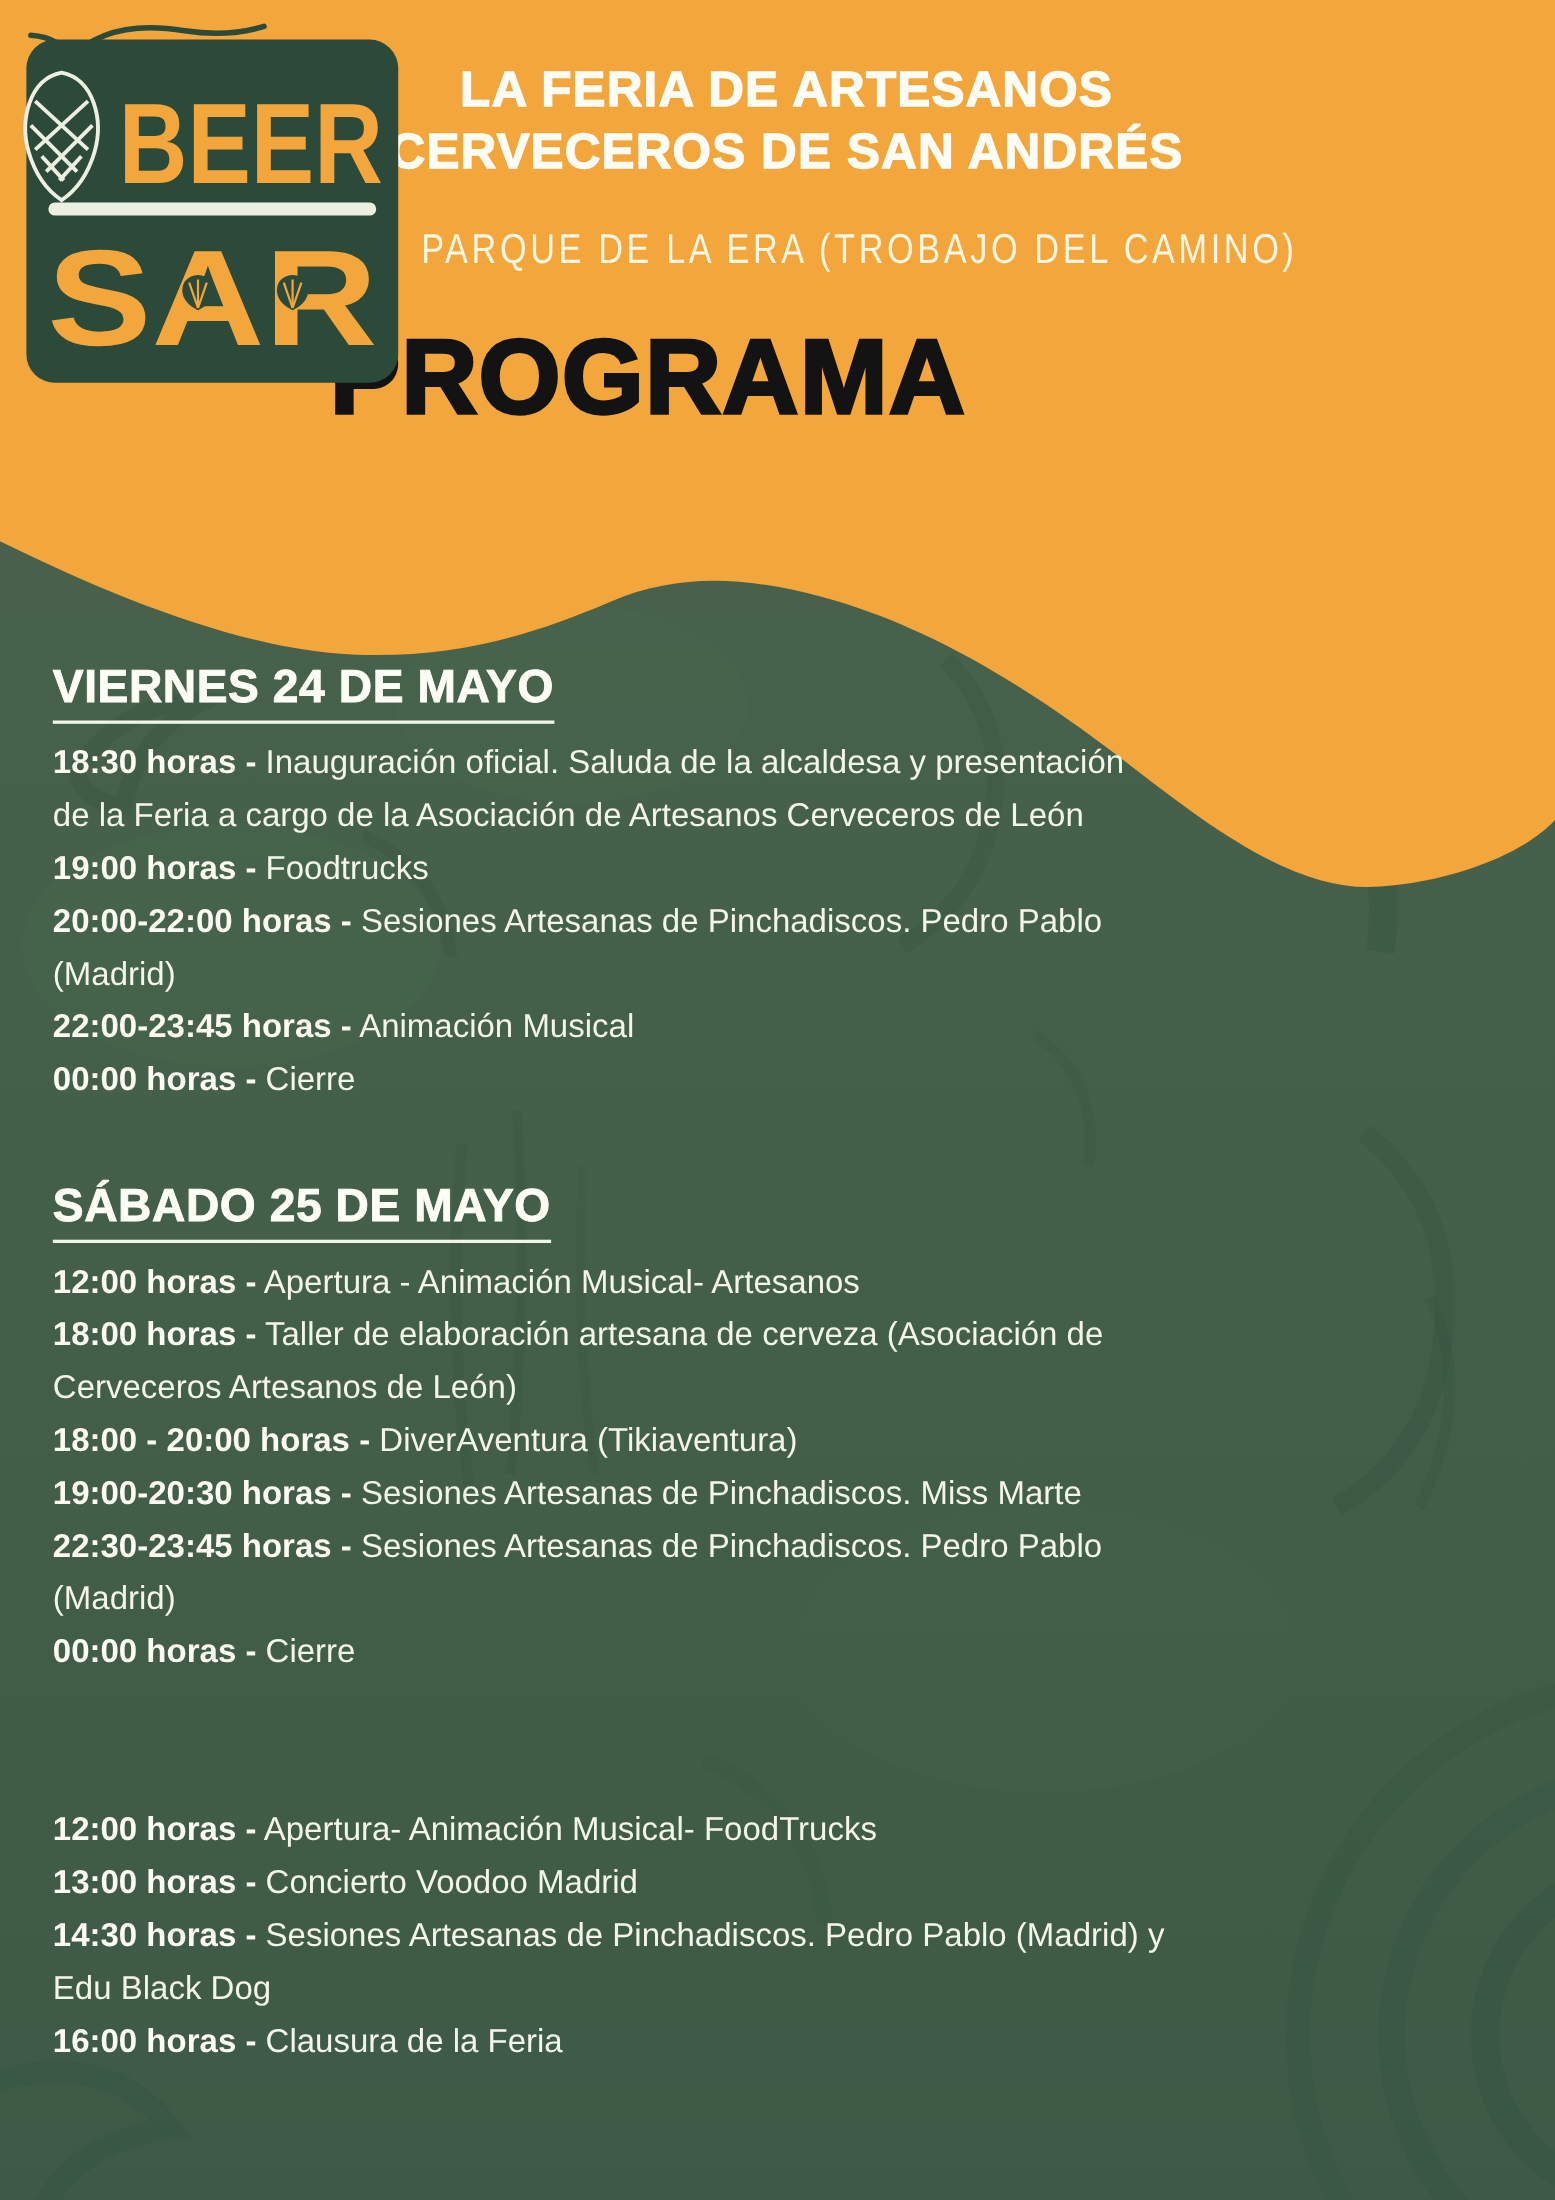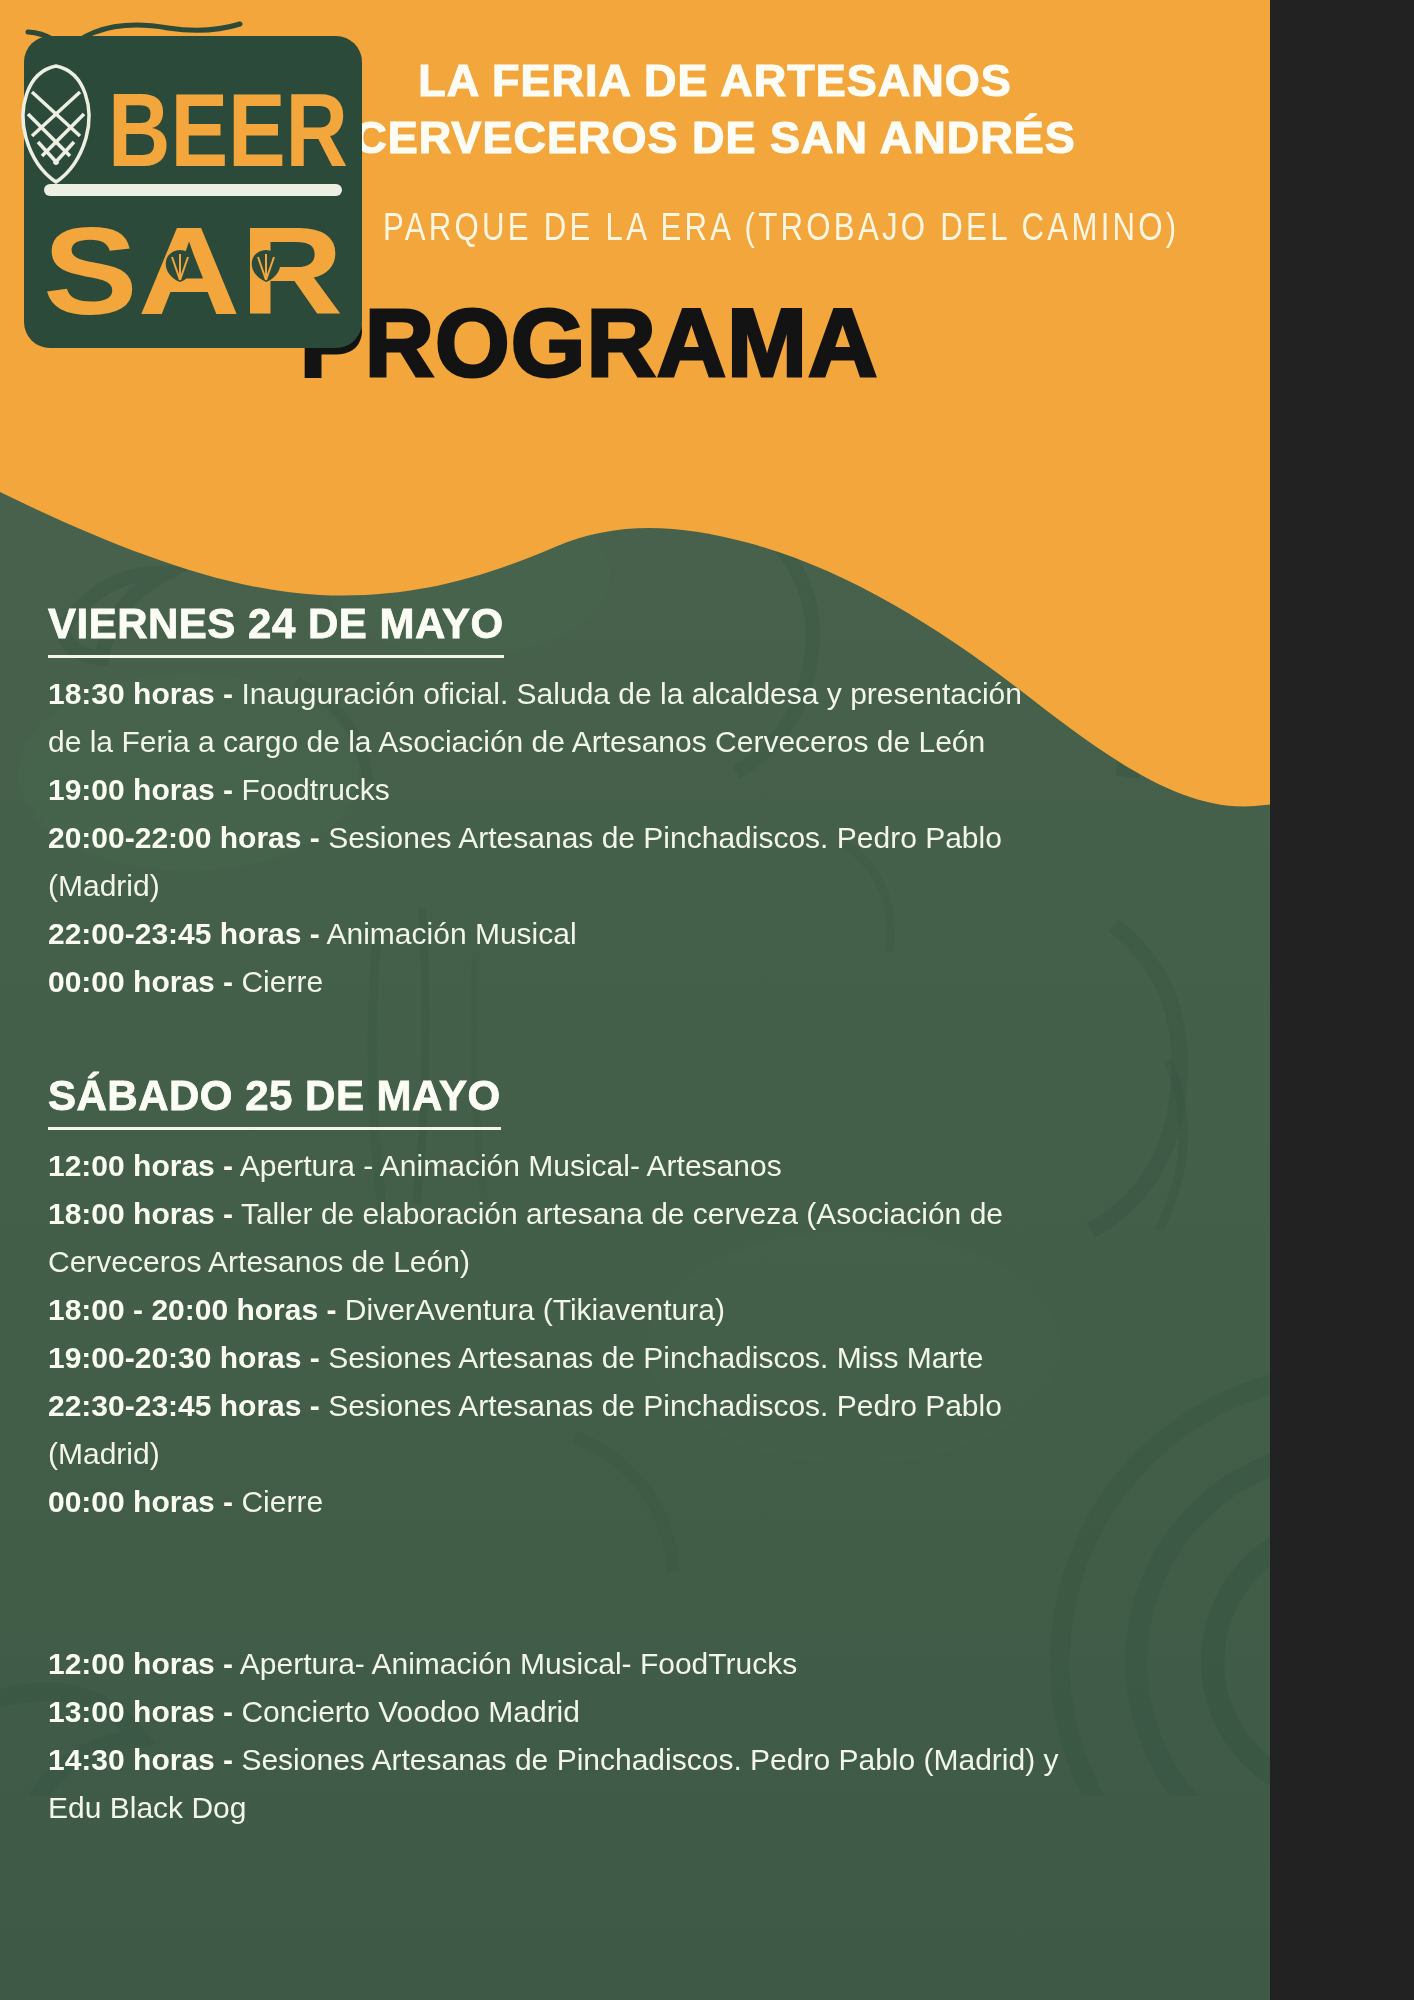--- a/index.html
+++ b/index.html
@@ -1,18 +1,18 @@
 <!DOCTYPE html>
 <html><head>
 <meta charset="utf-8">
 <style>
   html,body{margin:0;padding:0;background:#222;}
   .poster{
     position:relative;
-    width:1270px;height:2000px;
+    width:1414px;height:2000px;
     overflow:hidden;
     background:linear-gradient(180deg,#4a634e 0%,#45604a 45%,#3e5a46 100%);
     font-family:"Liberation Sans",sans-serif;
   }
   svg{display:block;}
   .decor{position:absolute;inset:0;z-index:0;}
   .wave{position:absolute;top:0;left:0;width:1414px;height:840px;z-index:1;}
   .logo{position:absolute;top:14px;left:8px;width:370px;height:350px;z-index:3;}
   .header-text{position:absolute;top:52px;left:310px;width:810px;text-align:center;z-index:2;}
   .title-line{
@@ -165,17 +165,18 @@
           <div class="line"><b>00:00 horas -</b><span> Cierre</span></div>
         </div>
     </section>
 
     <section class="day" style="top: 1640px;">
       <div class="day-lines">
           <div class="line"><b>12:00 horas -</b><span> Apertura- Animación Musical- FoodTrucks</span></div>
           <div class="line"><b>13:00 horas -</b><span> Concierto Voodoo Madrid</span></div>
           <div class="line"><b>14:30 horas -</b><span> Sesiones Artesanas de Pinchadiscos. Pedro Pablo (Madrid) y</span></div>
           <div class="line"><span>Edu Black Dog</span></div>
+          <div class="line"><b>16:00 horas -</b><span> Clausura de la Feria</span></div>
         </div>
     </section>
   </div>
 
 </div>
 
 </body></html>

